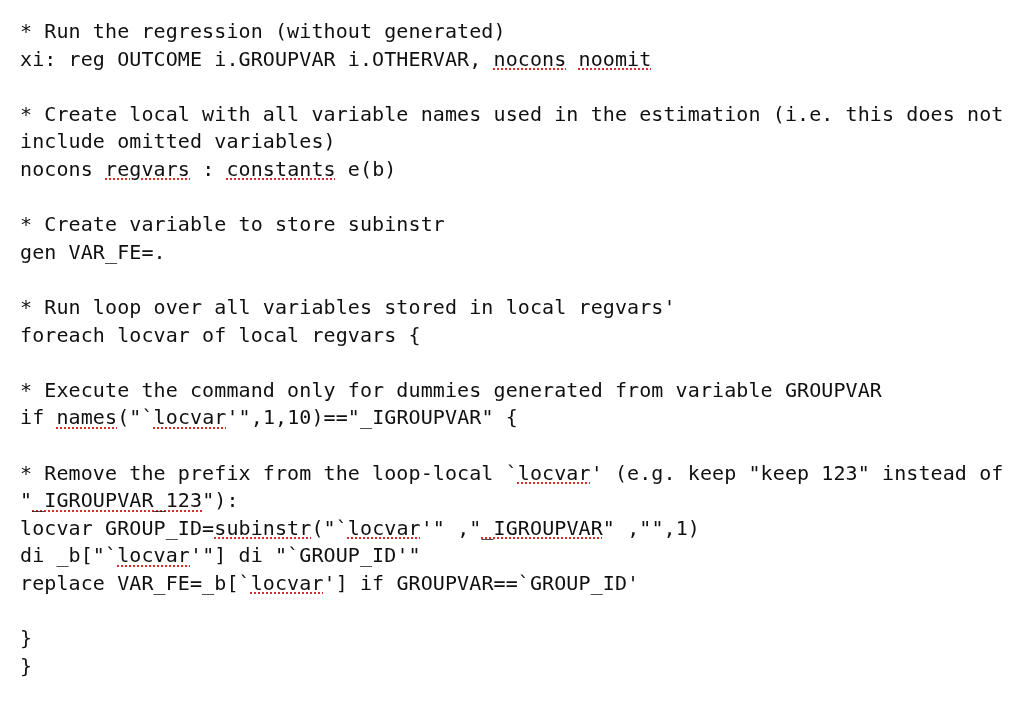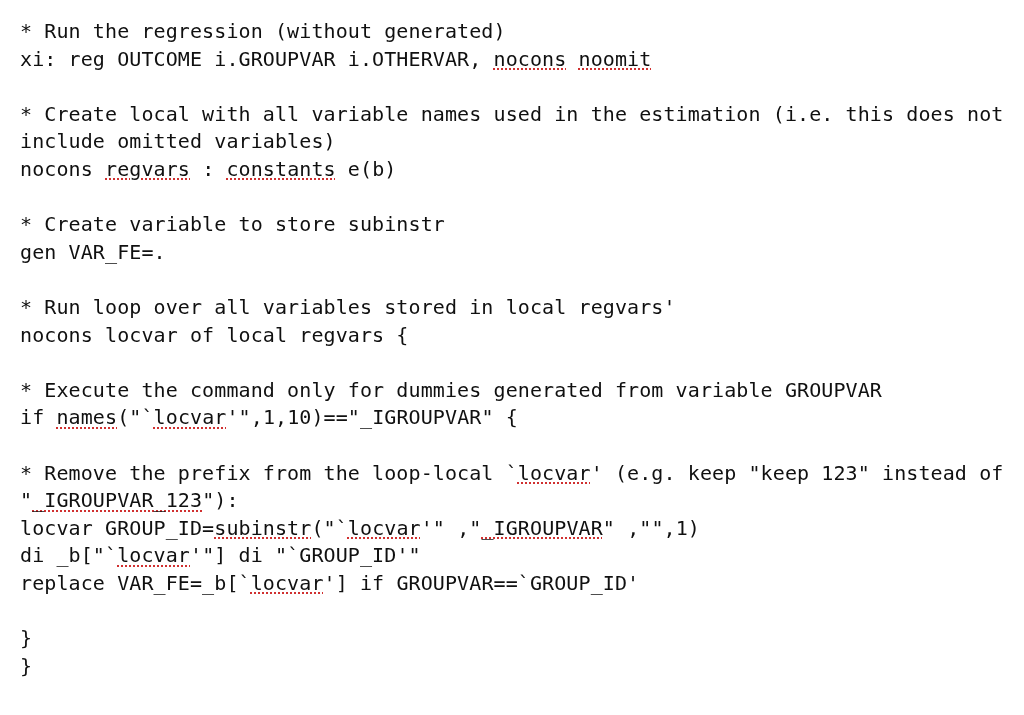--- a/index.html
+++ b/index.html
@@ -36,21 +36,21 @@
 <div class="code-block"><span>* Run the regression (without generated)</span>
 <span><span>xi: reg OUTCOME i.GROUPVAR i.OTHERVAR, </span><span class="sp">nocons</span><span> </span><span class="sp">noomit</span></span>
 <span></span>
 <span>* Create local with all variable names used in the estimation (i.e. this does not include omitted variables)</span>
 <span><span>nocons </span><span class="sp">regvars</span><span> : </span><span class="sp">constants</span><span> e(b)</span></span>
 <span></span>
 <span>* Create variable to store subinstr</span>
 <span>gen VAR_FE=.</span>
 <span></span>
 <span>* Run loop over all variables stored in local regvars'</span>
-<span>nocons locvar of local regvars {</span>
+<span>foreach locvar of local regvars {</span>
 <span></span>
 <span>* Execute the command only for dummies generated from variable GROUPVAR</span>
 <span><span>if </span><span class="sp">names</span><span>("`</span><span class="sp">locvar</span><span>'",1,10)=="_IGROUPVAR" {</span></span>
 <span></span>
 <span><span>* Remove the prefix from the loop-local `</span><span class="sp">locvar</span><span>' (e.g. keep "keep 123" instead of "</span><span class="sp">_IGROUPVAR_123</span><span>"):</span></span>
 <span><span>locvar GROUP_ID=</span><span class="sp">subinstr</span><span>("`</span><span class="sp">locvar</span><span>'" ,"</span><span class="sp">_IGROUPVAR</span><span>" ,"",1)</span></span>
 <span><span>di _b["`</span><span class="sp">locvar</span><span>'"] di "`GROUP_ID'"</span></span>
 <span><span>replace VAR_FE=_b[`</span><span class="sp">locvar</span><span>'] if GROUPVAR==`GROUP_ID'</span></span>
 <span></span>
 <span>}</span>

